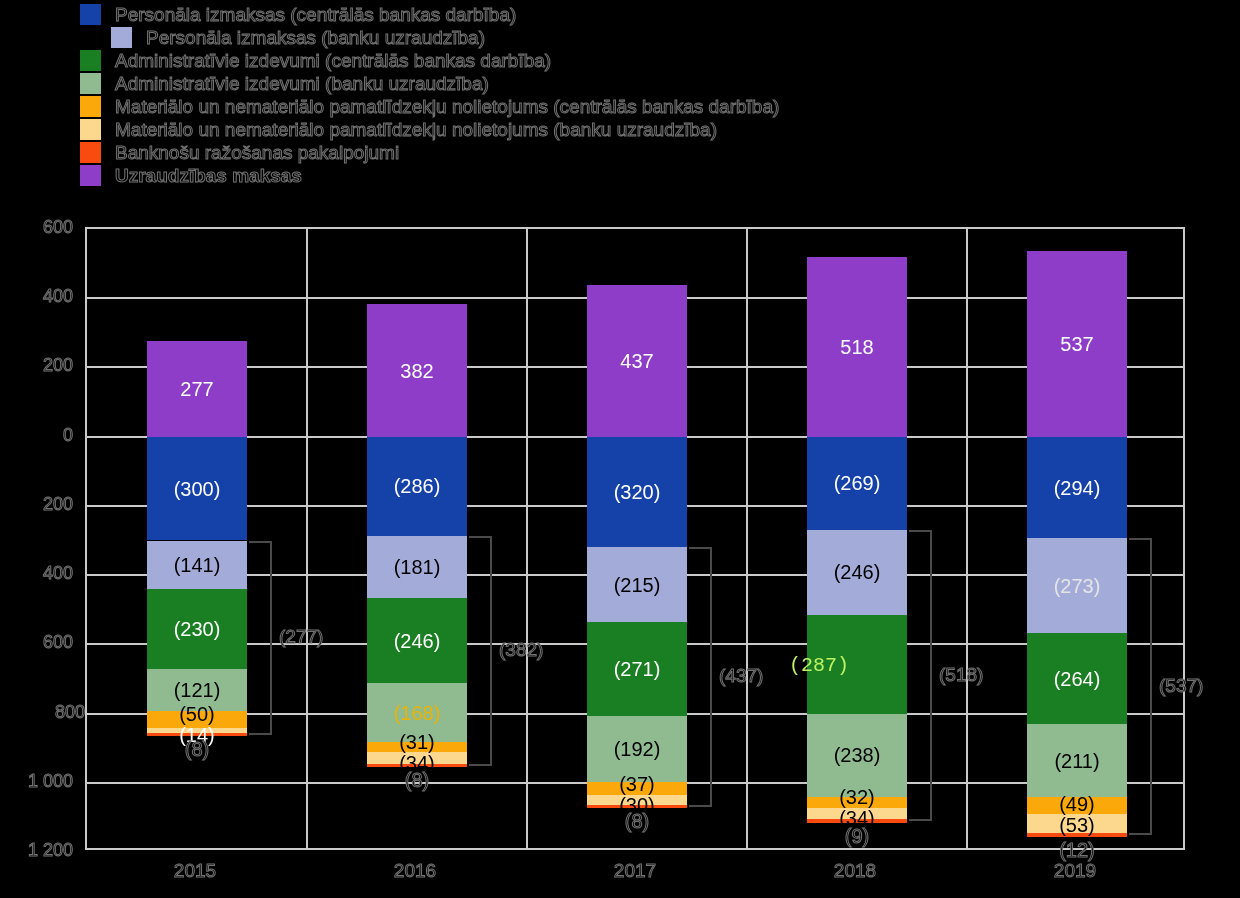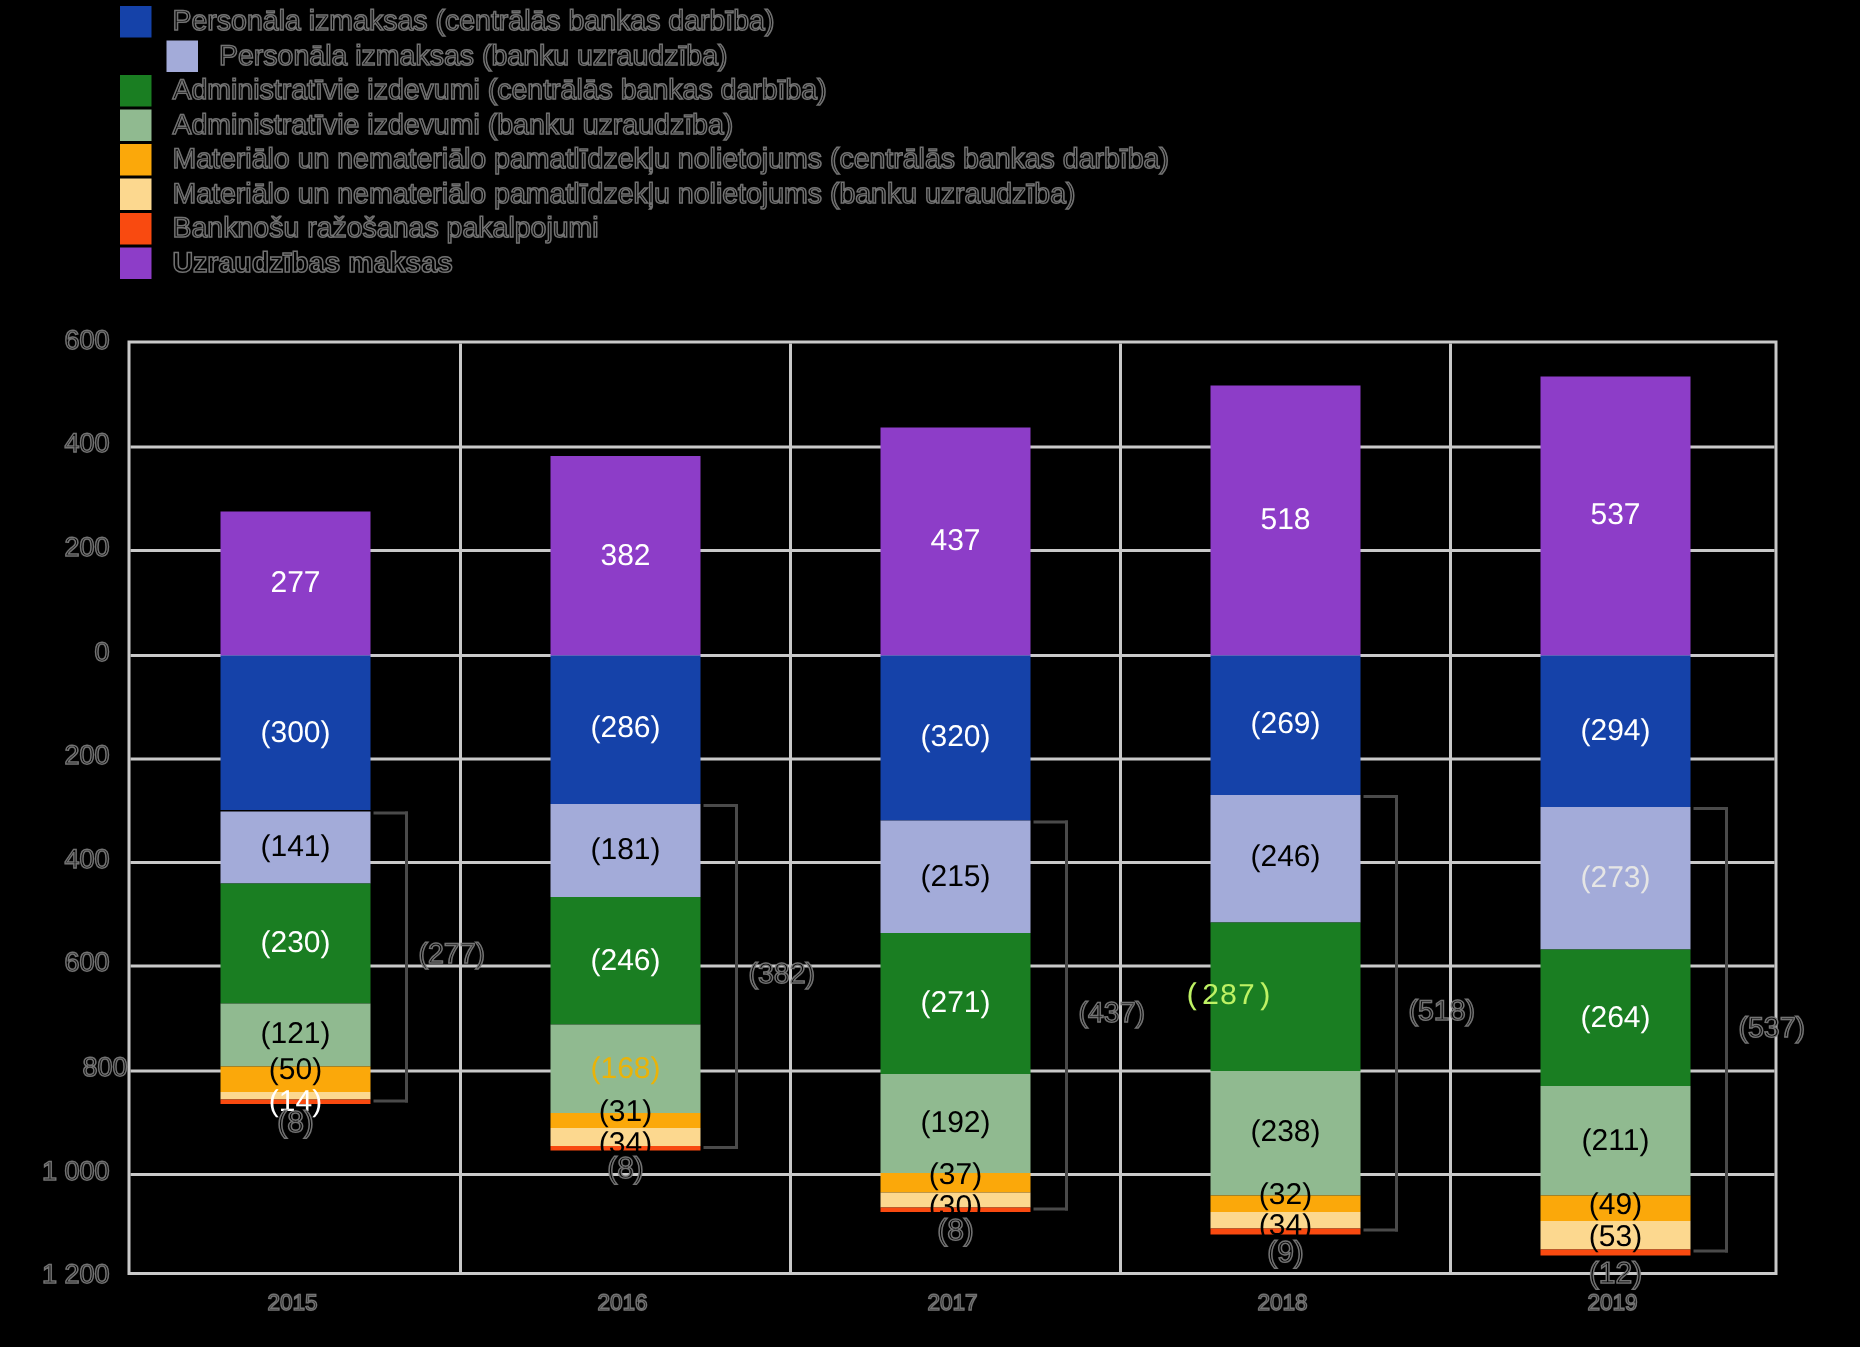--- a/index.html
+++ b/index.html
@@ -16,21 +16,21 @@
   .grid-h{position:absolute;left:0;width:100%;height:2px;background:#c9c9c9;}
   .grid-v{position:absolute;top:0;height:100%;width:2px;background:#c9c9c9;}
   .seg{position:absolute;}
   .seg-label{position:absolute;font-size:20px;white-space:nowrap;
              transform:translate(-50%,-50%);text-align:center;}
   .bracket-line{position:absolute;background:#4a4a4a;}
   .bracket-label{position:absolute;font-size:19px;white-space:nowrap;
                  transform:translateY(-50%);}
   .ytick{position:absolute;width:73px;text-align:right;font-size:18px;
          transform:translateY(-50%);white-space:nowrap;}
-  .xtick{position:absolute;width:220px;text-align:center;font-size:15px;white-space:nowrap;}
+  .xtick{position:absolute;width:220px;text-align:center;font-size:19px;white-space:nowrap;}
 </style>
 </head>
 <body>
 
 <div id="app">
   <div id="legend">
       <div class="legend-row" style="top: 4px;">
         <div class="swatch" style="background: rgb(21, 66, 169);"></div>
         <div class="legend-label ghost">Personāla izmaksas (centrālās bankas darbība)</div>
       </div>

